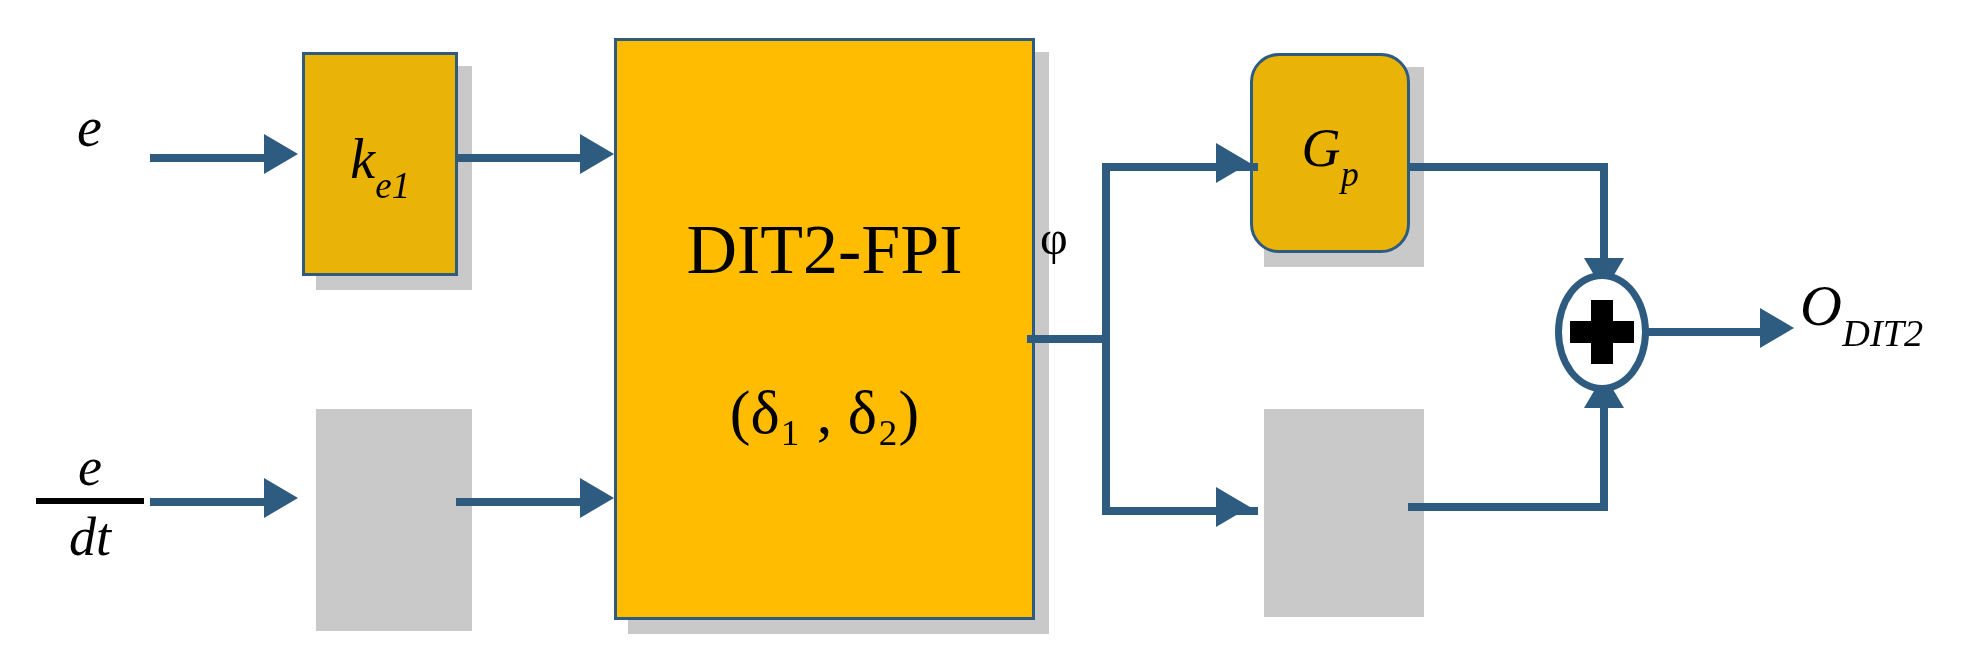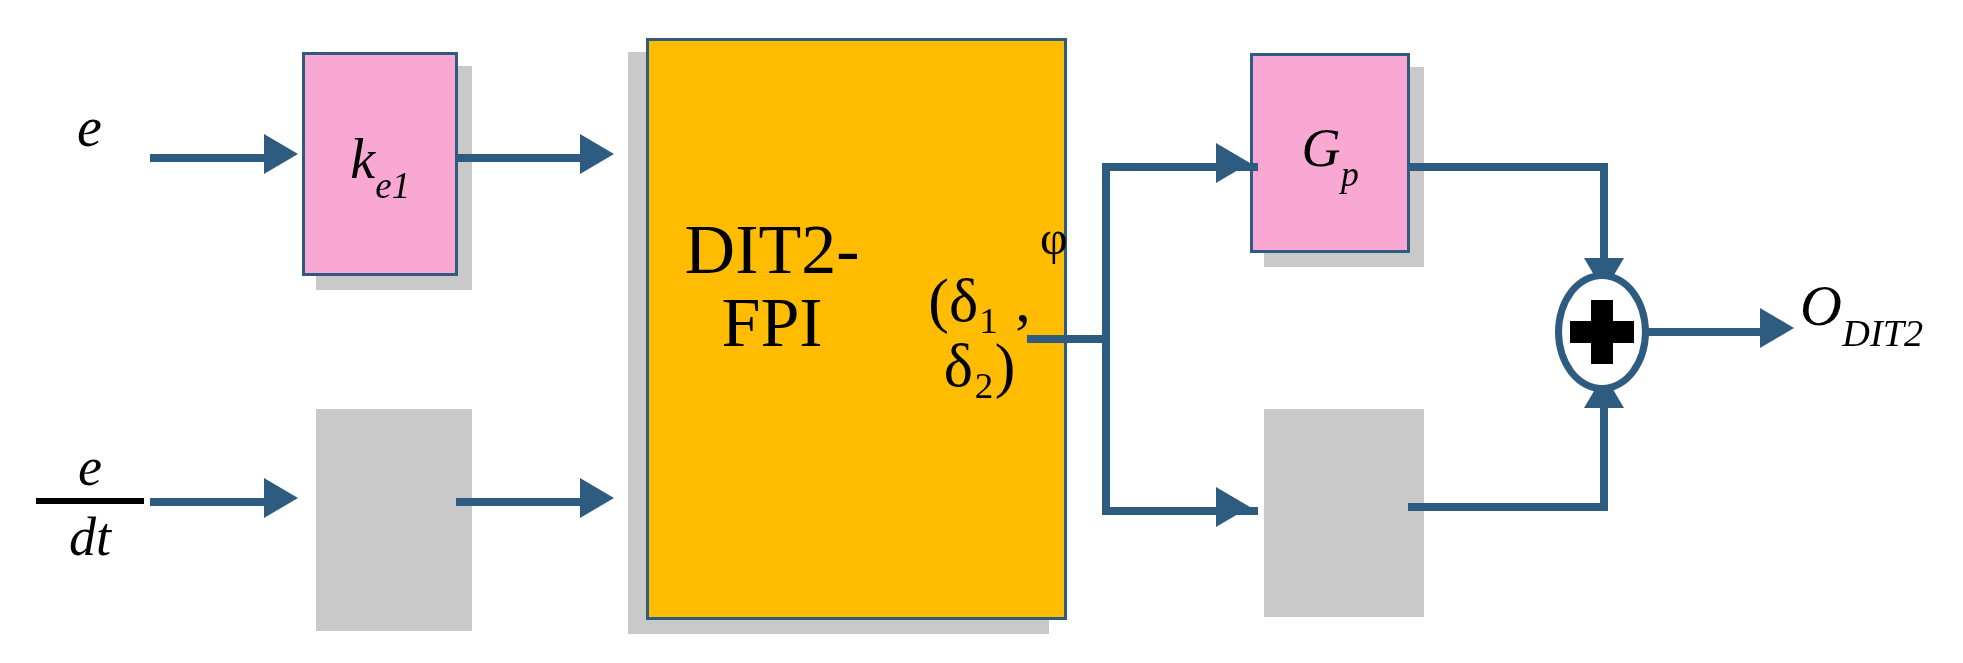--- a/index.html
+++ b/index.html
@@ -22,21 +22,21 @@
     position: absolute;
     box-sizing: border-box;
     border: 3px solid #2E5B80;
     display: flex;
     align-items: center;
     justify-content: center;
     color: #000000;
     text-align: center;
     line-height: 1.05;
   }
-  .block.yellow { background: #f9a8d4; }
+  .block.yellow { background: #eab308; }
   .block.orange { background: #FFBC00; }
 
   
   .shadow {
     position: absolute;
     background: #c9c9c9;
     z-index: 0;
   }
   .block { z-index: 2; }
 
@@ -153,39 +153,39 @@
 
   <div class="hline" style="left:456px; top:154px; width:134px;"></div>
   <div class="arrow-r" style="left:580px; top:134px;"></div>
 
   <div class="shadow" style="left:316px; top:409px; width:156px; height:222px;"></div>
 
   <div class="hline" style="left:456px; top:498px; width:134px;"></div>
   <div class="arrow-r" style="left:580px; top:478px;"></div>
 
   <div class="shadow" style="left:628px; top:52px; width:421px; height:582px;"></div>
-  <div class="block orange" style="left:646px; top:38px; width:421px; height:582px; flex-direction:row; justify-content:center;">
+  <div class="block orange" style="left:614px; top:38px; width:421px; height:582px; flex-direction:column; justify-content:center;">
     <div style="font-size:70px; margin-bottom:86px;">DIT2-FPI</div>
     <div style="font-size:62px;margin-top:8px;">(δ₁ , δ₂)</div>
   </div>
 
   <div class="lbl" style="left:1040px; top:210px; font-size:48px;">φ</div>
 
   <div class="hline" style="left:1027px; top:335px; width:83px;"></div>
 
   <div class="vline" style="left:1102px; top:163px; height:352px;"></div>
 
   <div class="hline" style="left:1102px; top:163px; width:156px;"></div>
   <div class="arrow-r" style="left:1216px; top:143px;"></div>
 
   <div class="hline" style="left:1102px; top:507px; width:156px;"></div>
   <div class="arrow-r" style="left:1216px; top:487px;"></div>
 
   <div class="shadow" style="left:1264px; top:67px; width:160px; height:200px;"></div>
-  <div class="block yellow" style="left:1250px; top:53px; width:160px; height:200px; font-size:54px;">
+  <div class="block yellow" style="left:1250px; top:53px; width:160px; height:200px; font-size:54px;border-radius:29px;">
     <span>
       <span class="italic">G</span><span class="sub italic">p</span>
     </span>
   </div>
 
   <div class="hline" style="left:1408px; top:163px; width:200px;"></div>
   <div class="vline" style="left:1600px; top:163px; height:110px;"></div>
   <div class="arrow-d" style="left:1584px; top:258px;"></div>
 
   <div class="shadow" style="left:1264px; top:409px; width:160px; height:208px;"></div>

